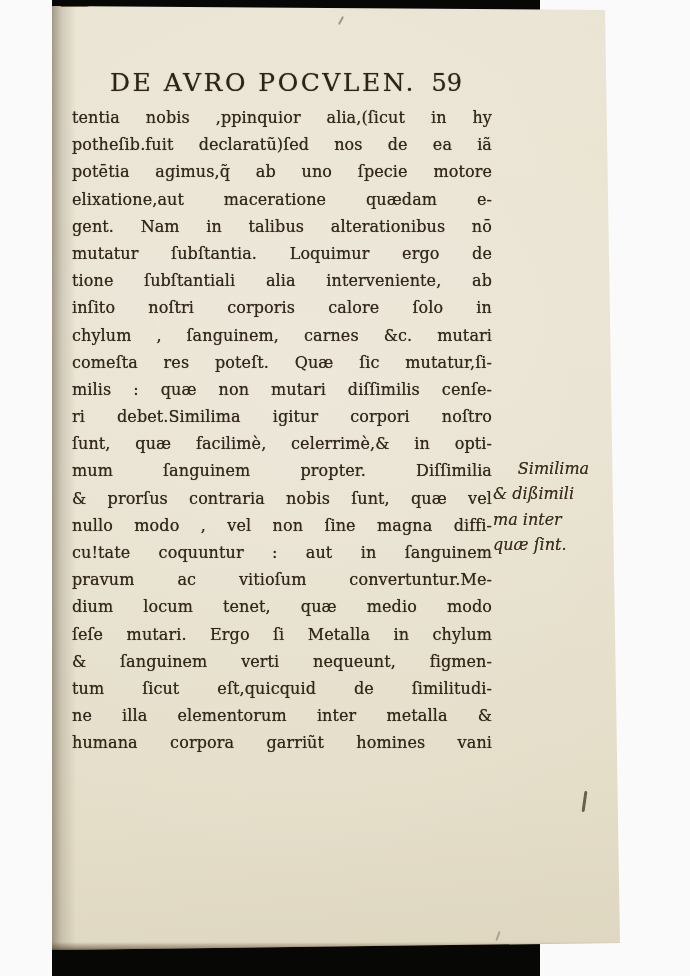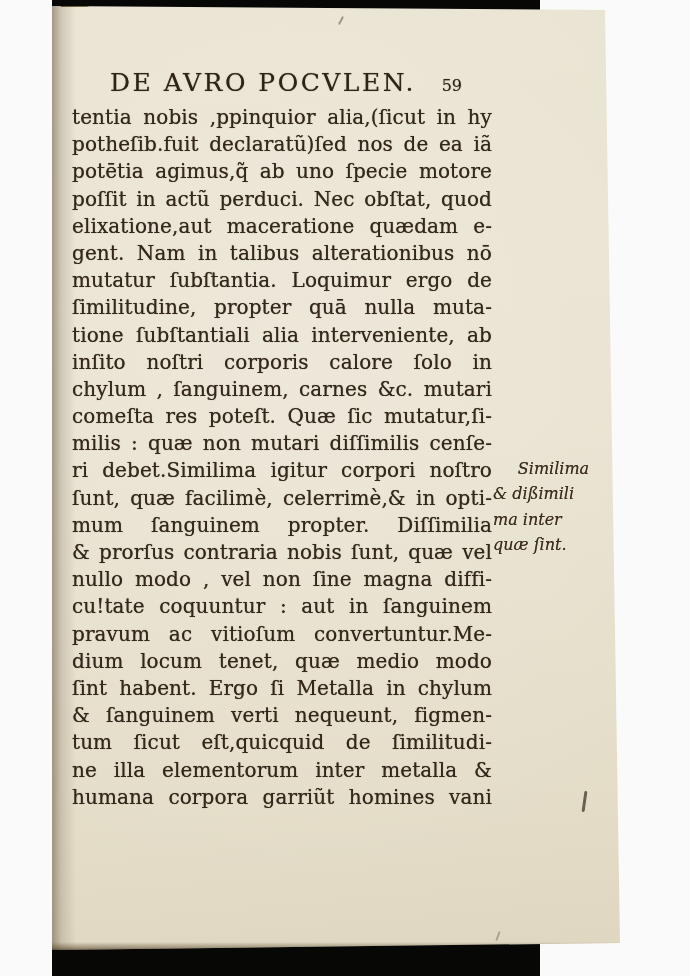--- a/index.html
+++ b/index.html
@@ -34,25 +34,25 @@
   }
   .header{
     position:absolute;left:58px;top:68px;width:352px;
     display:flex;justify-content:space-between;align-items:baseline;
   }
   .header .title{
     font-size:25px;letter-spacing:2.5px;white-space:nowrap;
     color:#2e2416;text-shadow:0 0 1px rgba(46,36,22,0.55);
   }
   .header .pagenum{
-    font-size:16px;color:#2e2416;text-shadow:0 0 1px rgba(46,36,22,0.5);
+    font-size:24px;color:#2e2416;text-shadow:0 0 1px rgba(46,36,22,0.5);
   }
   .text-block{
     position:absolute;left:20px;top:104px;width:420px;
-    font-size:20px;line-height:27.2px;
+    font-size:16px;line-height:27.2px;
     color:#32271a;text-shadow:0 0 0.7px rgba(50,39,24,0.75);
     letter-spacing:0.1px;
   }
   .line{
     text-align:justify;text-align-last:justify;height:27.2px;
     white-space:normal;overflow:visible;
   }
   .margin-note{
     position:absolute;left:441px;top:456px;width:110px;
     font-style:italic;font-size:16px;line-height:25.4px;
@@ -87,39 +87,37 @@
 
     <div class="header">
       <span class="title">DE AVRO POCVLEN.</span>
       <span class="pagenum">59</span>
     </div>
 
     <div class="text-block">
       <div class="line">tentia nobis ,ppinquior alia,(ſicut in hy</div>
       <div class="line">potheſib.fuit declaratũ)ſed nos de ea iã</div>
       <div class="line">potētia agimus,q̃ ab uno ſpecie motore</div>
-      <div class="line">poſſit in actũ perduci. Nec obſtat, quod</div>
       <div class="line">elixatione,aut maceratione quædam e-</div>
       <div class="line">gent. Nam in talibus alterationibus nō</div>
       <div class="line">mutatur ſubſtantia. Loquimur ergo de</div>
-      <div class="line">ſimilitudine, propter quā nulla muta-</div>
       <div class="line">tione ſubſtantiali alia interveniente, ab</div>
       <div class="line">inſito noſtri corporis calore ſolo in</div>
       <div class="line">chylum , ſanguinem, carnes &amp;c. mutari</div>
       <div class="line">comeſta res poteſt. Quæ ſic mutatur,ſi-</div>
       <div class="line">milis : quæ non mutari diſſimilis cenſe-</div>
       <div class="line">ri debet.Similima igitur corpori noſtro</div>
       <div class="line">ſunt, quæ facilimè, celerrimè,&amp; in opti-</div>
       <div class="line">mum ſanguinem propter. Diſſimilia</div>
       <div class="line">&amp; prorſus contraria nobis ſunt, quæ vel</div>
       <div class="line">nullo modo , vel non ſine magna diffi-</div>
       <div class="line">cu!tate coquuntur : aut in ſanguinem</div>
       <div class="line">pravum ac vitioſum convertuntur.Me-</div>
       <div class="line">dium locum tenet, quæ medio modo</div>
-      <div class="line">ſint habent. Ergo ſi Metalla in chylum</div>
+      <div class="line">ſeſe mutari. Ergo ſi Metalla in chylum</div>
       <div class="line">&amp; ſanguinem verti nequeunt, figmen-</div>
       <div class="line">tum ſicut eſt,quicquid de ſimilitudi-</div>
       <div class="line">ne illa elementorum inter metalla &amp;</div>
       <div class="line">humana corpora garriũt homines vani</div>
     </div>
 
     <div class="margin-note">
       <div class="mline">Similima</div>
       <div class="mline">&amp; dißimili</div>
       <div class="mline">ma inter</div>

